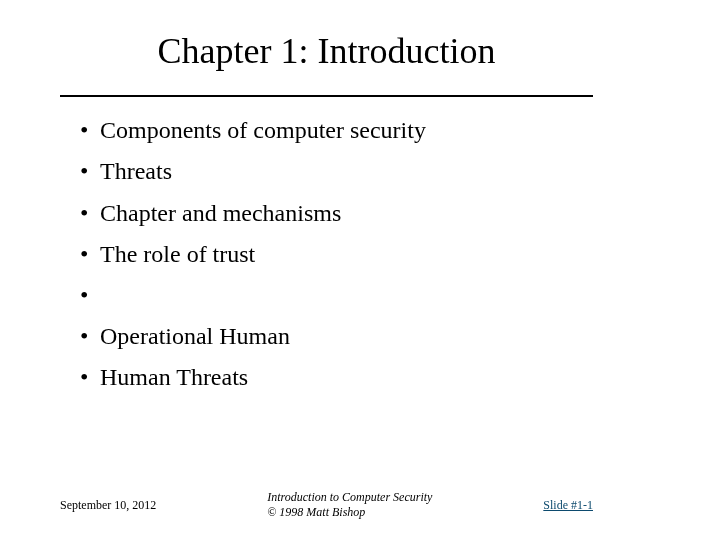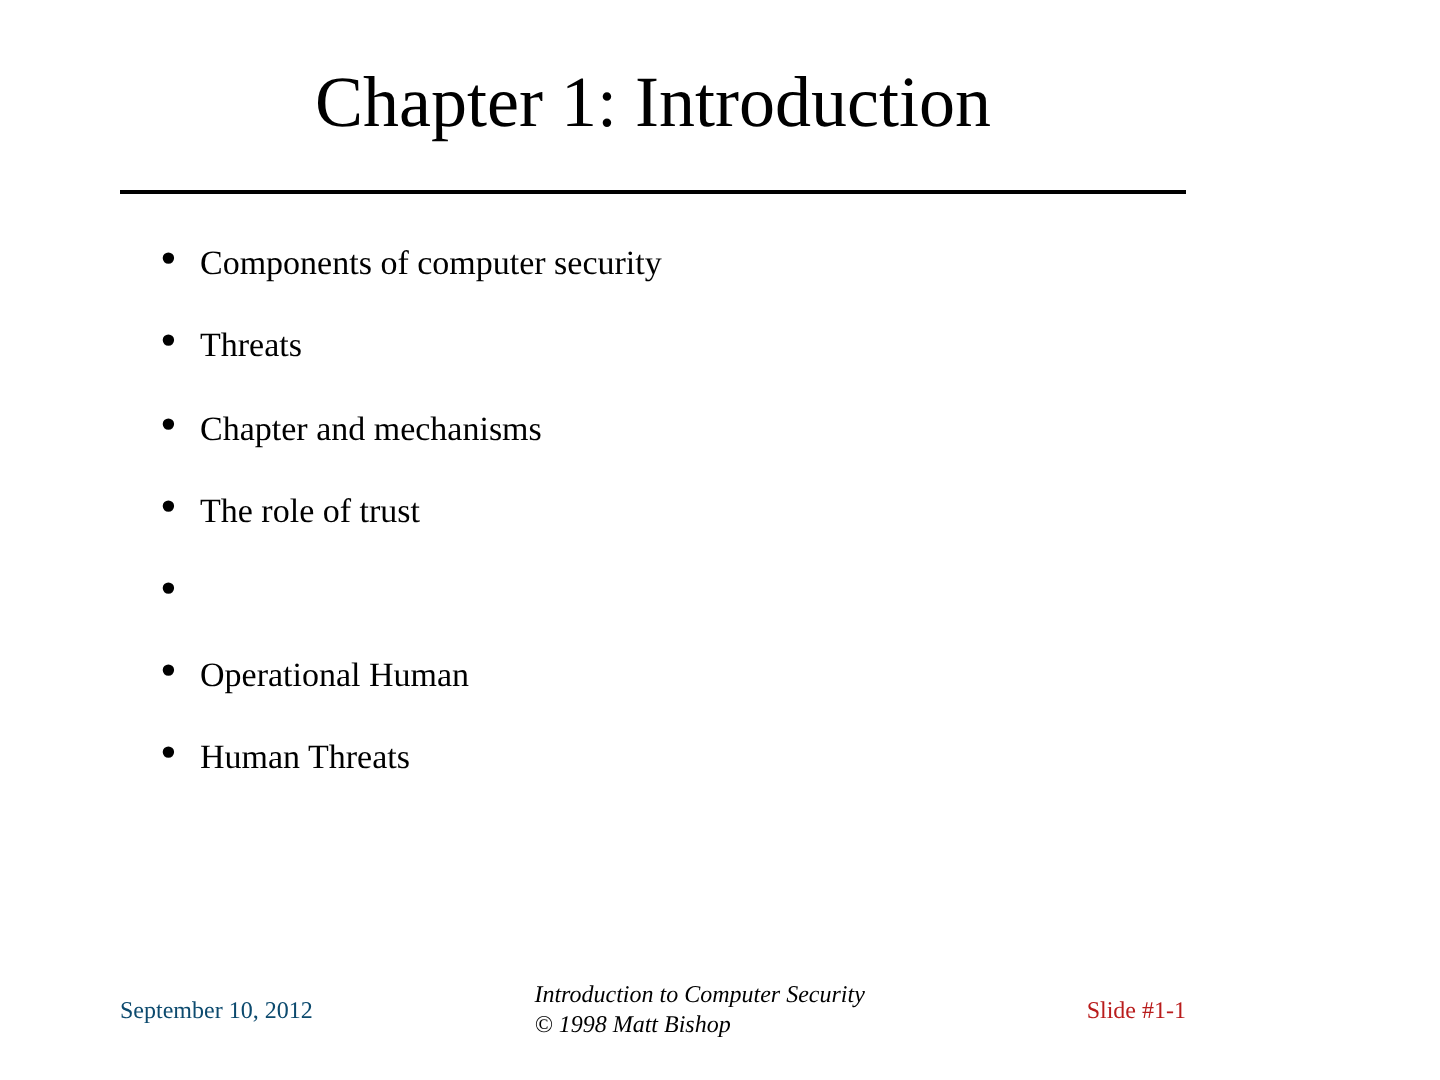--- a/index.html
+++ b/index.html
@@ -71,48 +71,49 @@
 
     .bullet-dot {
       display: inline-block;
       width: 20px;
       min-width: 20px;
       font-size: 24px;
       line-height: 1.3;
     }
 
     .bullet-text {
-      font-size: 17px;
+      font-size: 24px;
     }
 
     .footer {
       display: flex;
       justify-content: space-between;
       align-items: center;
       padding-top: 8px;
       border-top: none;
     }
 
     .footer-left {
       font-size: 12px;
-      color: #0c4a6e;
+      color: #000000;
       font-family: 'Times New Roman', Times, serif;
     }
 
     .footer-center {
       font-size: 12px;
       color: #000000;
       font-family: 'Times New Roman', Times, serif;
       font-style: italic;
     }
 
     .footer-right {
       font-size: 12px;
-      color: #b91c1c;
+      color: #0c4a6e;
       font-family: 'Times New Roman', Times, serif;
+      text-decoration: underline;
     }
   </style>
 </head>
 <body>
 
 <div class="slide">
   <div class="title-section">
     <h1 class="title">Chapter 1: Introduction</h1>
   </div>
   <hr class="divider">

